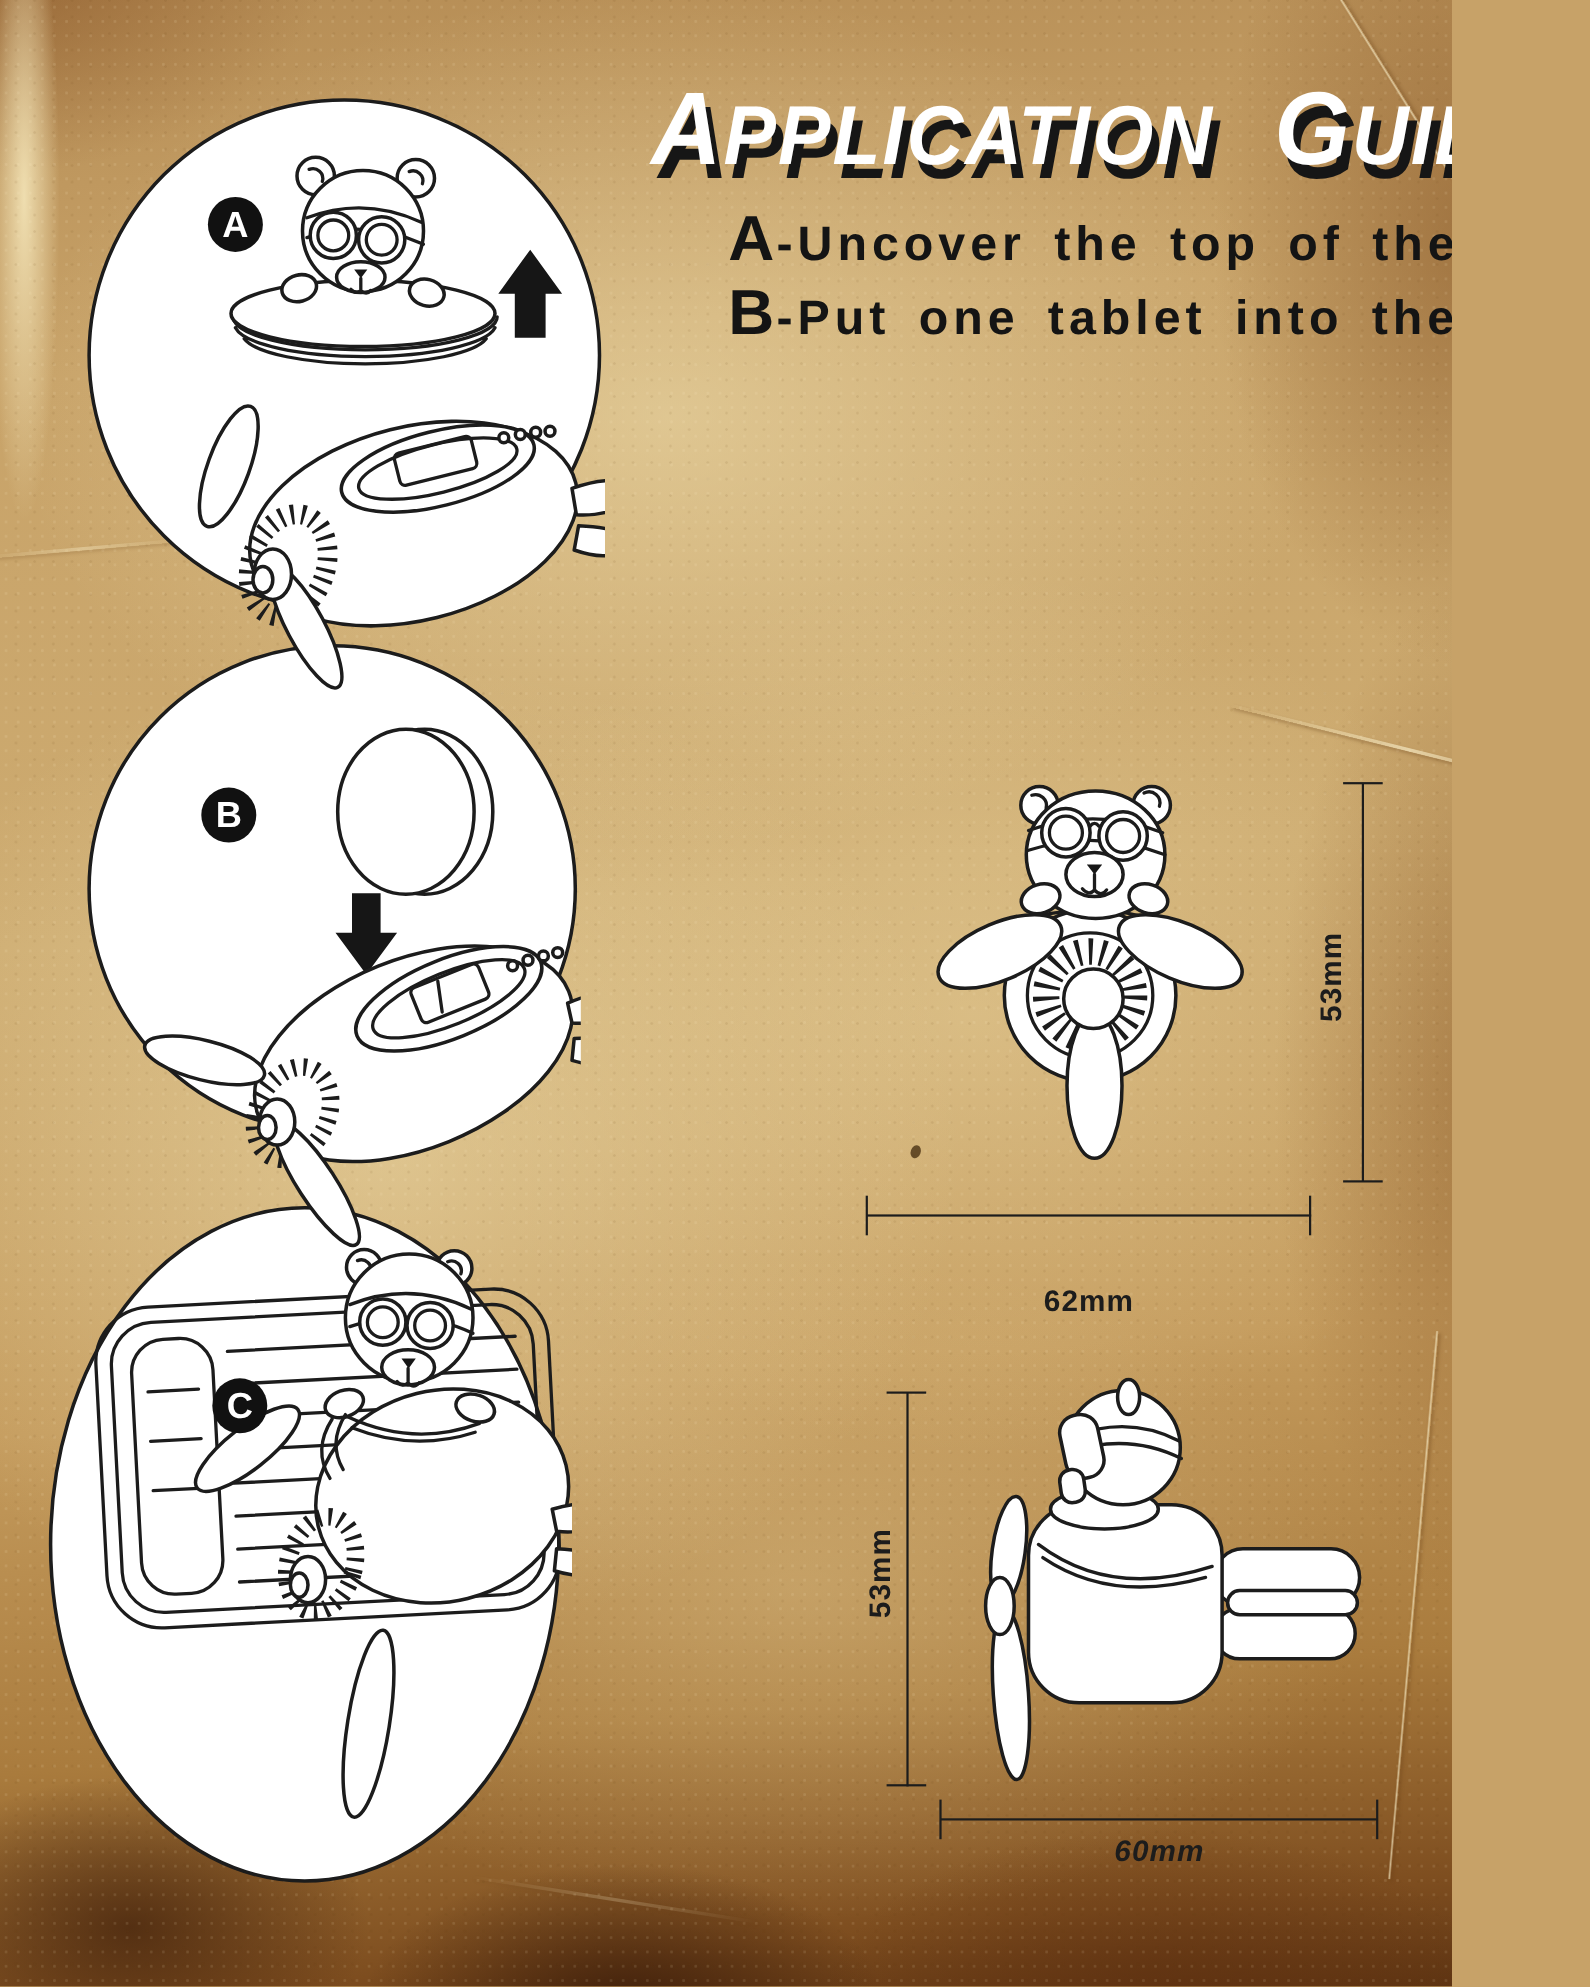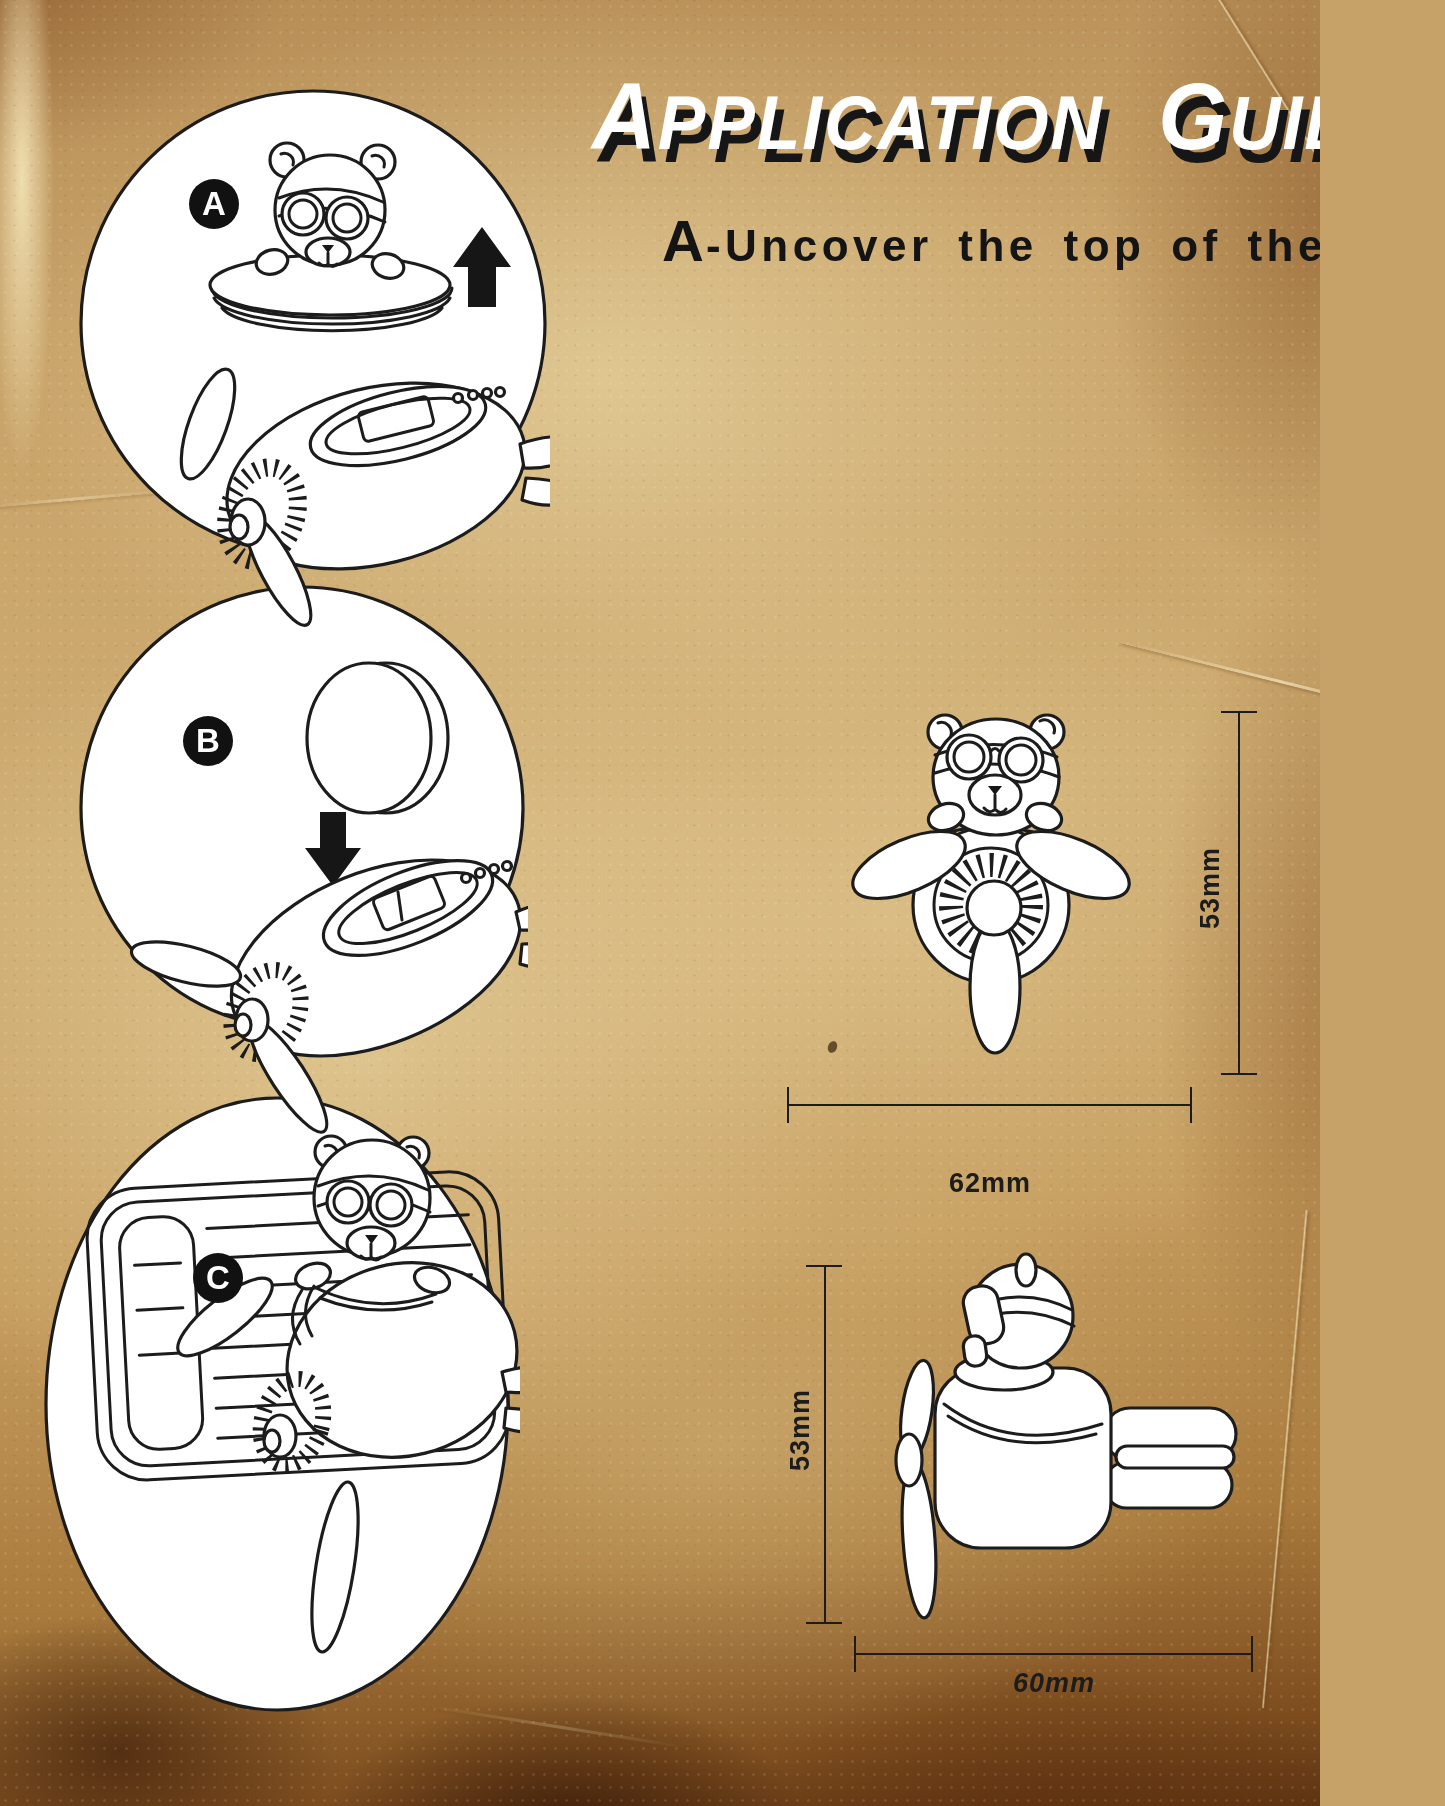--- a/index.html
+++ b/index.html
@@ -34,21 +34,21 @@
   .title{position:absolute;left:592px;top:70px;z-index:2;white-space:nowrap;
     font-style:italic;font-weight:700;color:#fff;line-height:1;
     text-shadow:7px 13px 0 #161616;transform:scaleX(.94);transform-origin:left top;}
   .t-big{font-size:94px;letter-spacing:2px;}
   .t-small{font-size:76px;letter-spacing:2px;}
   .t-gap{display:inline-block;width:58px;}
 
   
   .instructions{position:absolute;left:662px;top:183px;z-index:2;color:#141414;
     font-weight:700;font-size:44px;letter-spacing:4.5px;word-spacing:9px;white-space:nowrap;}
-  .iline{line-height:68px;height:68px;margin-top:24px;}
+  .iline{line-height:68px;height:68px;}
   .iletter{font-size:58px;line-height:68px;letter-spacing:2px;}
 
   
   .art{position:absolute;}
   #svg-c{left:40px;top:1092px;z-index:3;}
   #svg-b{left:76px;top:582px;z-index:4;}
   #svg-a{left:76px;top:86px;z-index:5;}
   #svg-front{left:845px;top:595px;z-index:2;}
   #svg-side{left:878px;top:1252px;z-index:2;}
   .badge{position:absolute;width:50px;height:50px;border-radius:50%;background:#111;color:#fff;
@@ -80,20 +80,21 @@
   <div class="crease" style="left:-12px;top:505px;width:175px;height:3px;transform:rotate(-5deg);opacity:.6;"></div>
   <div class="crease" style="left:430px;top:1705px;width:260px;height:3px;transform:rotate(9deg);opacity:.35;"></div>
   <div class="speck" style="left:828px;top:1041px;width:9px;height:12px;transform:rotate(20deg);opacity:.8;"></div>
 
   <h1 class="title" style="margin:0;">
     <span class="t-big">A</span><span class="t-small">PPLICATION</span><span class="t-gap"></span><span class="t-big">G</span><span class="t-small">UIDE</span>
   </h1>
 
   <div class="instructions">
     <div class="iline"><span class="iletter">A</span><span>-Uncover the top of the</span></div>
+    <div class="iline"><span class="iletter">B</span><span>-Put one tablet into the</span></div>
   </div>
 
   <svg id="svg-c" class="art" width="480" height="625" viewBox="0 0 480 625">
     <ellipse class="wh" cx="237" cy="312" rx="231" ry="306"></ellipse>
     <g transform="rotate(-3 255 235)">
       <rect class="ln" x="52" y="88" width="412" height="292" rx="50"></rect>
       <rect class="ln" x="66" y="102" width="384" height="264" rx="38"></rect>
       <rect class="ln" x="84" y="118" width="74" height="232" rx="30"></rect>
       <path class="ln" d="M98,165 h46 M98,210 h46 M98,255 h46"></path>
       <path class="ln" d="M172,132 h262 M172,162 h262 M172,192 h262 M172,222 h262 M172,252 h262 M172,282 h262 M172,312 h262 M172,342 h258"></path>

